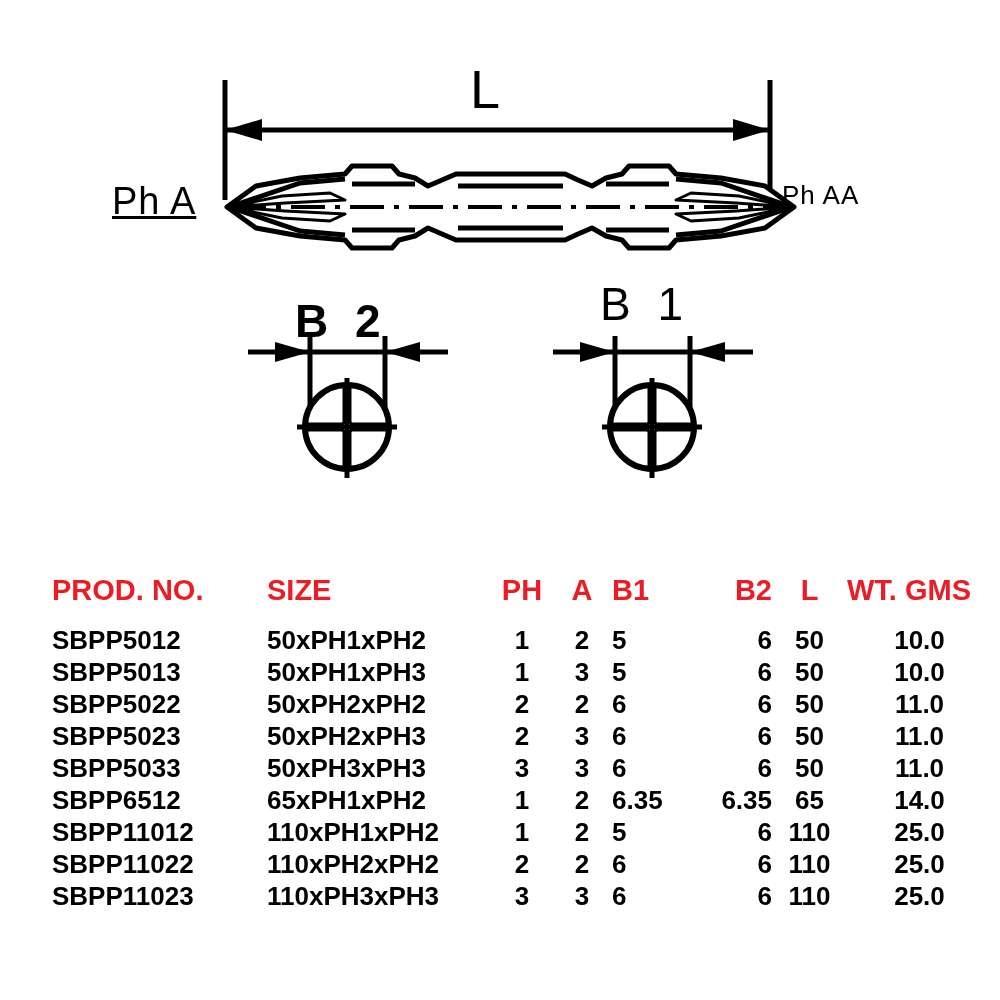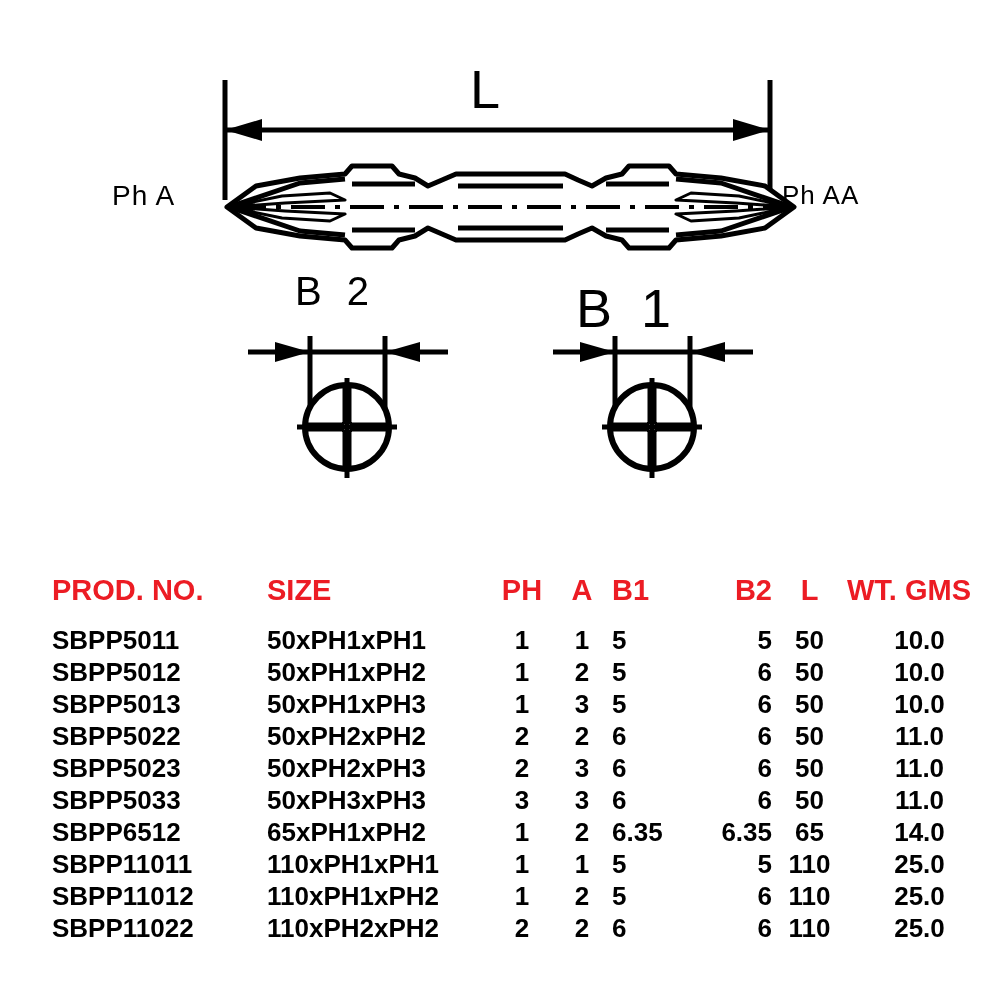--- a/index.html
+++ b/index.html
@@ -39,42 +39,43 @@
   }
   #label-L {
     left: 470px;
     top: 62px;
     font-size: 54px;
     font-weight: 400;
   }
   #label-phA {
     left: 112px;
     top: 182px;
-    font-size: 28px;
+    font-size: 38px;
     font-weight: 400;
     letter-spacing: 1px;
+    text-decoration: underline;
   }
   #label-phAA {
     left: 782px;
     top: 182px;
     font-size: 26px;
     font-weight: 400;
     letter-spacing: 1px;
   }
   #label-B2 {
     left: 295px;
-    top: 271px;
-    font-size: 40px;
-    font-weight: 400;
+    top: 298px;
+    font-size: 46px;
+    font-weight: 700;
     letter-spacing: 7px;
   }
   #label-B1 {
-    left: 576px;
+    left: 600px;
     top: 281px;
-    font-size: 54px;
+    font-size: 46px;
     font-weight: 400;
     letter-spacing: 7px;
   }
 
   
   #spec-table-wrap {
     position: absolute;
     left: 0;
     top: 568px;
     width: 868px;
@@ -281,30 +282,20 @@
         <th class="col-ph">PH</th>
         <th class="col-a">A</th>
         <th class="col-b1">B1</th>
         <th class="col-b2">B2</th>
         <th class="col-l">L</th>
         <th class="col-wt">WT. GMS</th>
       </tr>
     </thead>
     <tbody id="spec-table-body">
 
-    <tr>
-          <td class="col-prod">SBPP5011</td>
-          <td class="col-size">50xPH1xPH1</td>
-          <td class="col-ph">1</td>
-          <td class="col-a">1</td>
-          <td class="col-b1">5</td>
-          <td class="col-b2">5</td>
-          <td class="col-l">50</td>
-          <td class="col-wt">10.0</td>
-        </tr>
         <tr>
           <td class="col-prod">SBPP5012</td>
           <td class="col-size">50xPH1xPH2</td>
           <td class="col-ph">1</td>
           <td class="col-a">2</td>
           <td class="col-b1">5</td>
           <td class="col-b2">6</td>
           <td class="col-l">50</td>
           <td class="col-wt">10.0</td>
         </tr>
@@ -352,44 +343,44 @@
           <td class="col-prod">SBPP6512</td>
           <td class="col-size">65xPH1xPH2</td>
           <td class="col-ph">1</td>
           <td class="col-a">2</td>
           <td class="col-b1">6.35</td>
           <td class="col-b2">6.35</td>
           <td class="col-l">65</td>
           <td class="col-wt">14.0</td>
         </tr>
         <tr>
-          <td class="col-prod">SBPP11011</td>
-          <td class="col-size">110xPH1xPH1</td>
-          <td class="col-ph">1</td>
-          <td class="col-a">1</td>
-          <td class="col-b1">5</td>
-          <td class="col-b2">5</td>
-          <td class="col-l">110</td>
-          <td class="col-wt">25.0</td>
-        </tr>
-        <tr>
           <td class="col-prod">SBPP11012</td>
           <td class="col-size">110xPH1xPH2</td>
           <td class="col-ph">1</td>
           <td class="col-a">2</td>
           <td class="col-b1">5</td>
           <td class="col-b2">6</td>
           <td class="col-l">110</td>
           <td class="col-wt">25.0</td>
         </tr>
         <tr>
           <td class="col-prod">SBPP11022</td>
           <td class="col-size">110xPH2xPH2</td>
           <td class="col-ph">2</td>
           <td class="col-a">2</td>
           <td class="col-b1">6</td>
           <td class="col-b2">6</td>
           <td class="col-l">110</td>
           <td class="col-wt">25.0</td>
         </tr>
+        <tr>
+          <td class="col-prod">SBPP11023</td>
+          <td class="col-size">110xPH3xPH3</td>
+          <td class="col-ph">3</td>
+          <td class="col-a">3</td>
+          <td class="col-b1">6</td>
+          <td class="col-b2">6</td>
+          <td class="col-l">110</td>
+          <td class="col-wt">25.0</td>
+        </tr>
       </tbody>
   </table>
 </div>
 
 </body></html>

